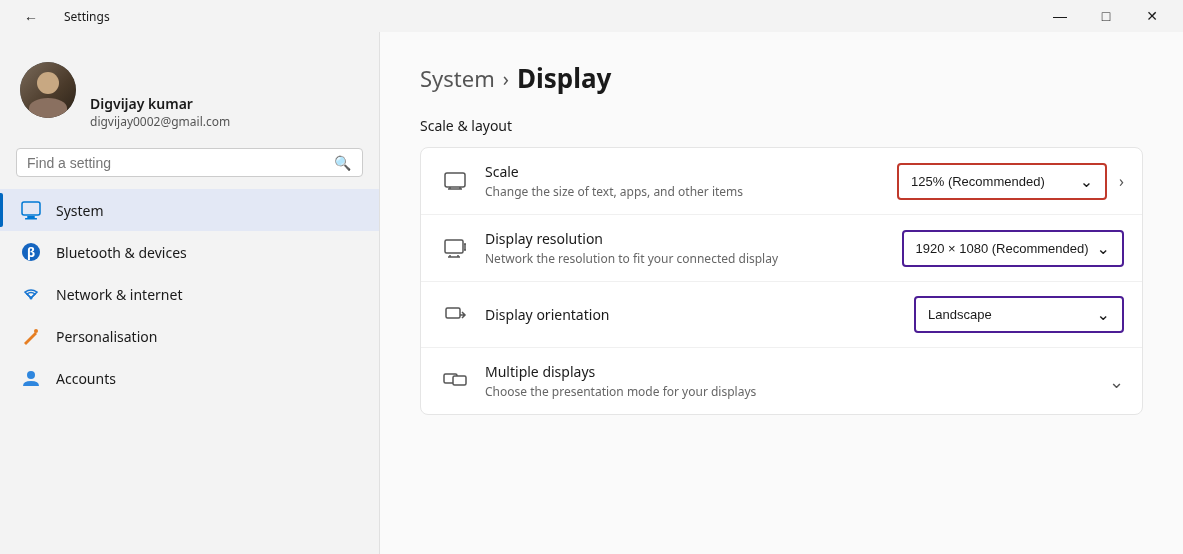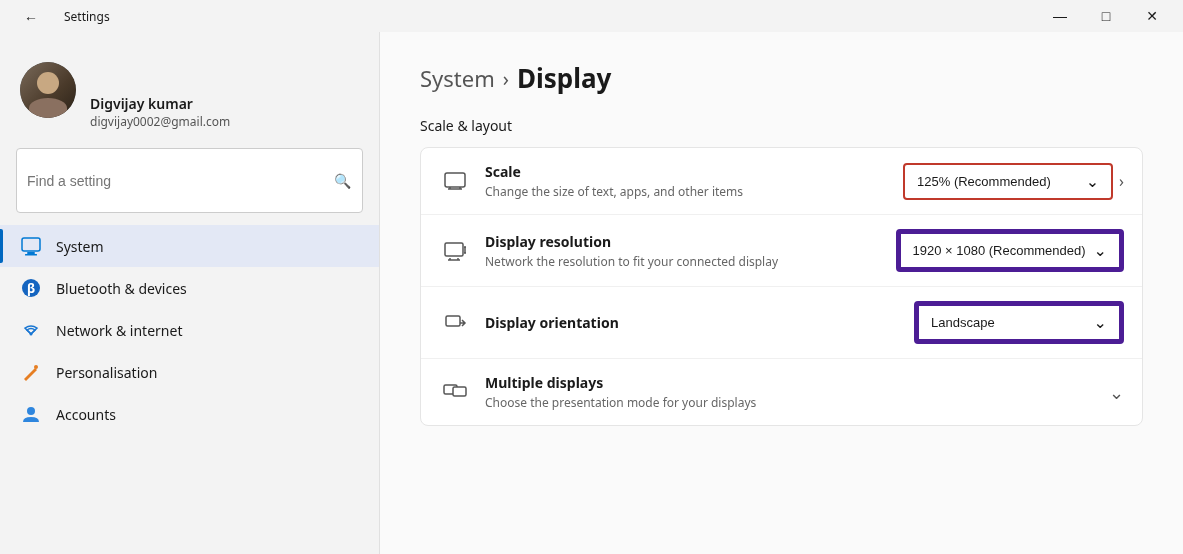--- a/index.html
+++ b/index.html
@@ -118,21 +118,21 @@
     .user-name { font-size: 14px; font-weight: 600; color: #1a1a1a; margin-top: 44px; }
     .user-email { font-size: 12px; color: #555; }
 
     .search-box {
       margin: 4px 16px 12px 16px;
       display: flex;
       align-items: center;
       background: #fff;
       border: 1px solid #ccc;
       border-radius: 4px;
-      padding: 22px 10px;
+      padding: 4px 10px;
     }
     .search-box input {
       border: none;
       outline: none;
       font-size: 14px;
       color: #666;
       background: transparent;
       flex: 1;
     }
     .search-icon { color: #666; font-size: 14px; }
@@ -228,35 +228,35 @@
       align-items: center;
       justify-content: center;
       font-size: 20px;
       flex-shrink: 0;
       color: #555;
     }
 
     .setting-info {
       flex: 1;
     }
-    .setting-name { font-size: 14px; font-weight: 700; color: #1a1a1a; }
+    .setting-name { font-size: 14px; font-weight: 400; color: #1a1a1a; }
     .setting-desc { font-size: 12px; color: #666; margin-top: 2px; }
 
     .setting-control {
       display: flex;
       align-items: center;
-      gap: 6px;
+      gap: 12px;
     }
 
     .dropdown-btn {
       display: flex;
       align-items: center;
       gap: 8px;
       background: #fff;
-      border: 5px solid #4c1d95;
+      border: 2px solid #4c1d95;
       border-radius: 4px;
       padding: 7px 12px;
       font-size: 13px;
       cursor: pointer;
       color: #1a1a1a;
       min-width: 210px;
       justify-content: space-between;
     }
 
     .dropdown-btn.highlighted {

